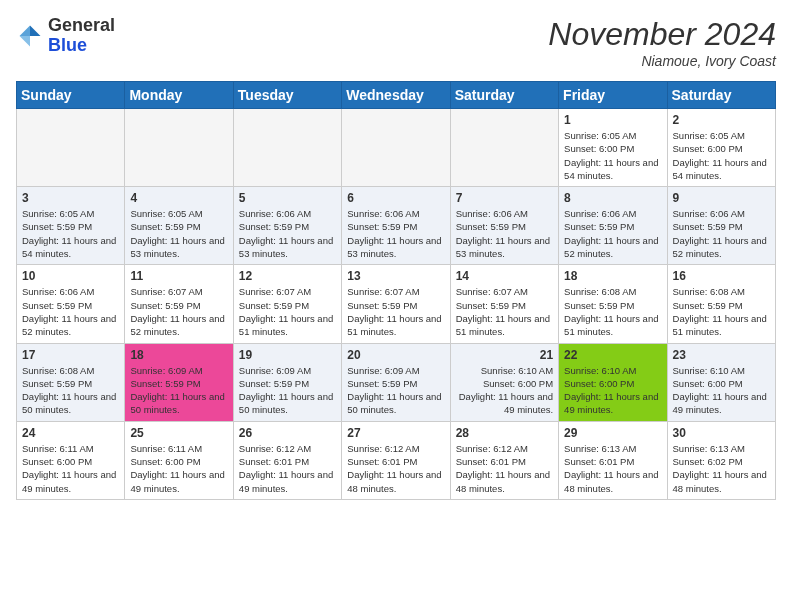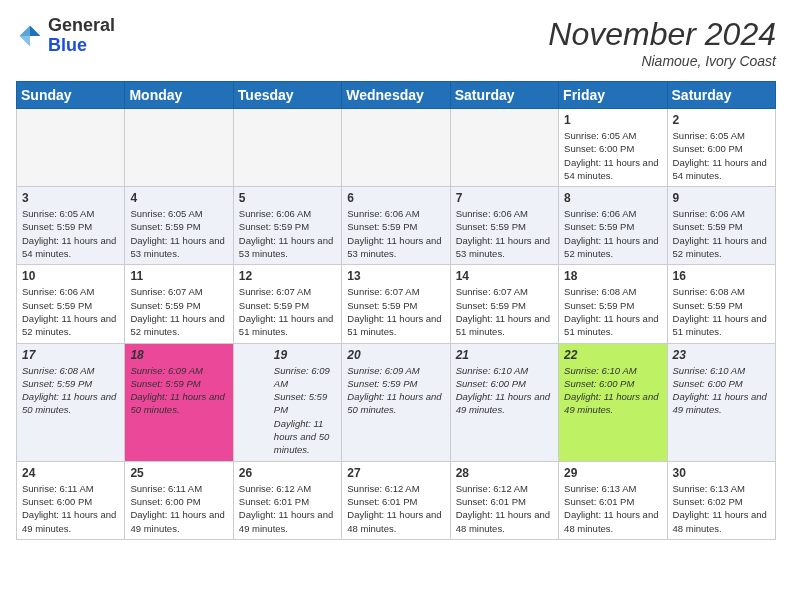--- a/index.html
+++ b/index.html
@@ -193,42 +193,42 @@
         </td>
         <td>
           <span class="day-num">18</span>
           <div class="day-info">Sunrise: 6:08 AM<br>Sunset: 5:59 PM<br>Daylight: 11 hours and 51 minutes.</div>
         </td>
         <td>
           <span class="day-num">16</span>
           <div class="day-info">Sunrise: 6:08 AM<br>Sunset: 5:59 PM<br>Daylight: 11 hours and 51 minutes.</div>
         </td>
       </tr>
-      <tr style="background: rgb(238, 242, 248); font-style: italic;">
+      <tr style="background: rgb(238, 242, 248);">
         <td style="background: rgb(238, 242, 248);">
           <span class="day-num">17</span>
           <div class="day-info">Sunrise: 6:08 AM<br>Sunset: 5:59 PM<br>Daylight: 11 hours and 50 minutes.</div>
         </td>
         <td style="background: #ec4899;">
           <span class="day-num">18</span>
           <div class="day-info">Sunrise: 6:09 AM<br>Sunset: 5:59 PM<br>Daylight: 11 hours and 50 minutes.</div>
         </td>
-        <td style="background: rgb(238, 242, 248); padding-left: 40px;">
+        <td style="background: rgb(238, 242, 248);">
           <span class="day-num">19</span>
           <div class="day-info">Sunrise: 6:09 AM<br>Sunset: 5:59 PM<br>Daylight: 11 hours and 50 minutes.</div>
         </td>
         <td style="background: rgb(238, 242, 248); margin-left: 33px;">
           <span class="day-num">20</span>
           <div class="day-info">Sunrise: 6:09 AM<br>Sunset: 5:59 PM<br>Daylight: 11 hours and 50 minutes.</div>
         </td>
-        <td style="background: rgb(238, 242, 248);">
+        <td style="background: rgb(238, 242, 248); text-align: right;">
           <span class="day-num">21</span>
           <div class="day-info">Sunrise: 6:10 AM<br>Sunset: 6:00 PM<br>Daylight: 11 hours and 49 minutes.</div>
         </td>
-        <td style="background: #bef264;">
+        <td style="background: #84cc16;">
           <span class="day-num">22</span>
           <div class="day-info">Sunrise: 6:10 AM<br>Sunset: 6:00 PM<br>Daylight: 11 hours and 49 minutes.</div>
         </td>
         <td style="background: rgb(238, 242, 248);">
           <span class="day-num">23</span>
           <div class="day-info">Sunrise: 6:10 AM<br>Sunset: 6:00 PM<br>Daylight: 11 hours and 49 minutes.</div>
         </td>
       </tr>
       <tr>
         <td>

